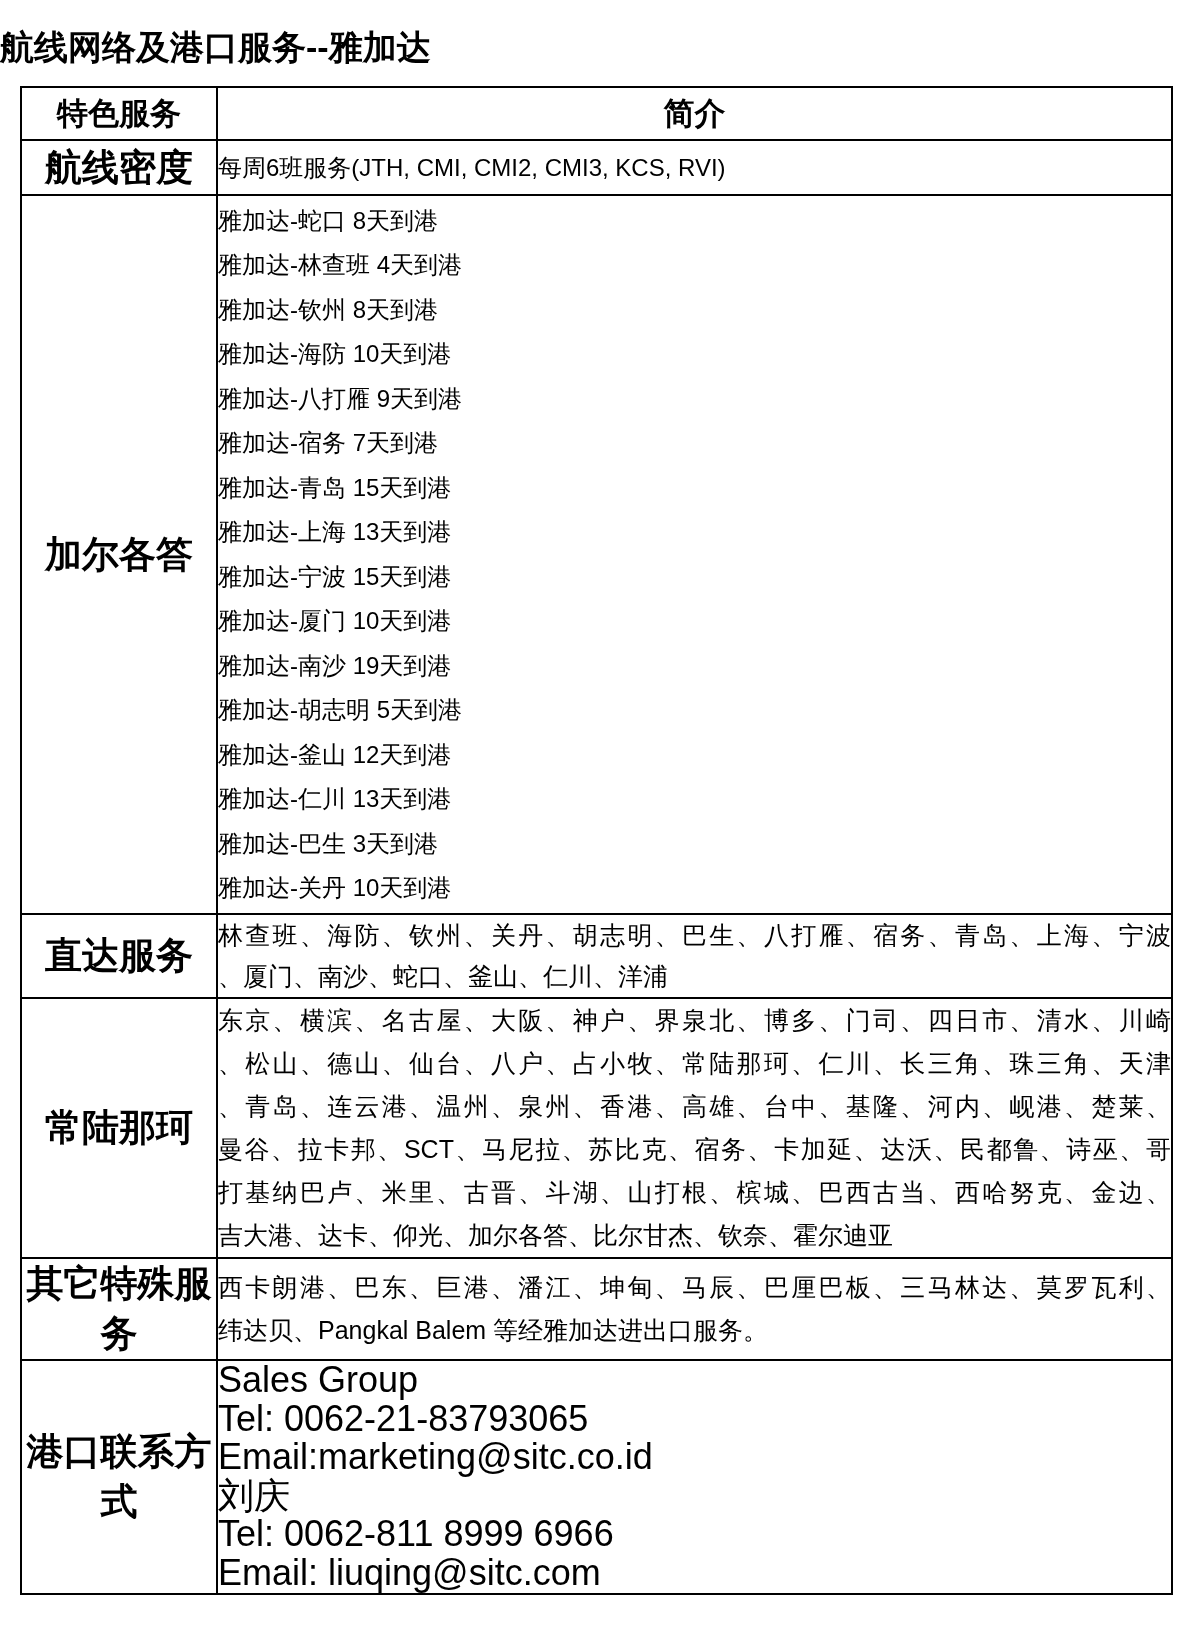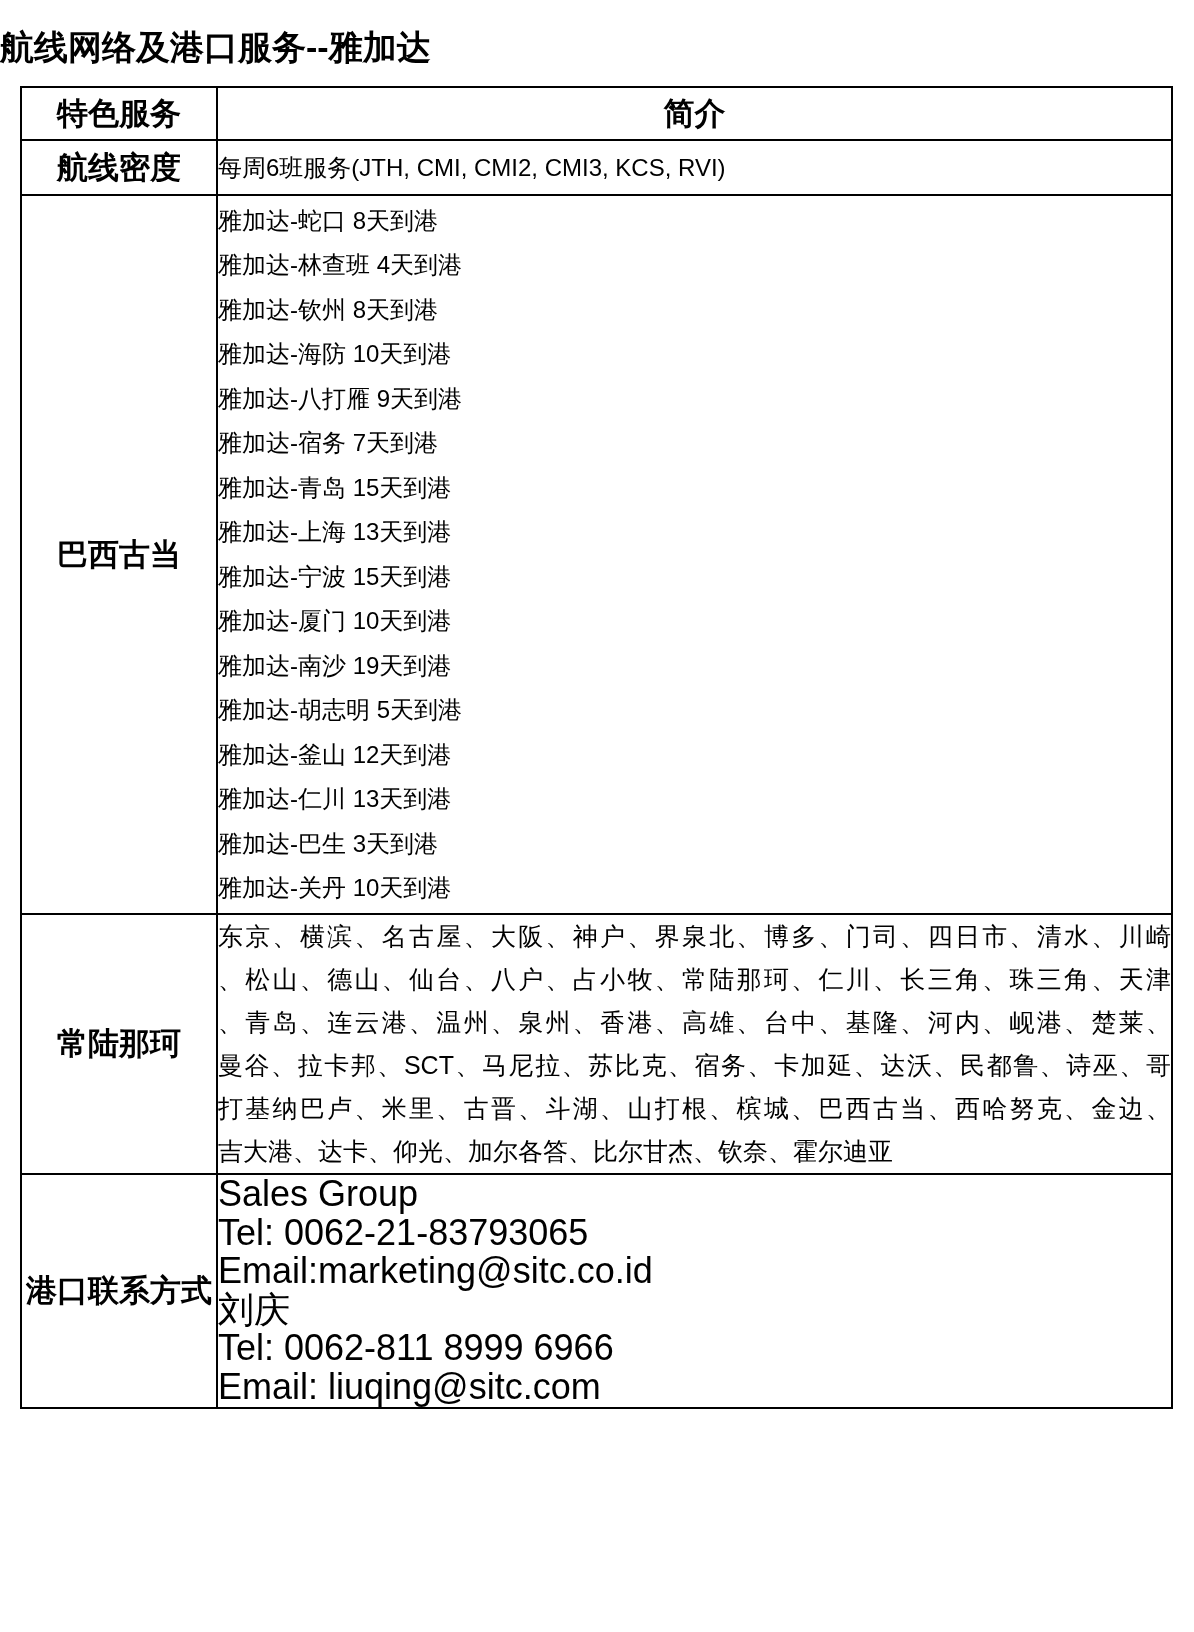--- a/index.html
+++ b/index.html
@@ -15,21 +15,21 @@
   }
   table.svc{
     position:absolute;top:86px;left:20px;width:1153px;
     border-collapse:collapse;table-layout:fixed;
   }
   table.svc th, table.svc td{
     border:2px solid #000000;vertical-align:middle;padding:0;
   }
   col.c1{width:196px}
   th.hd{font-size:31px;font-weight:700;text-align:center}
-  td.lbl{font-size:31px;font-weight:700;text-align:center}
+  td.lbl{font-size:37px;font-weight:700;text-align:center}
   td.ct{padding:2px 8px 2px 16px}
   tr.r-hd{height:53px}
   tr.r-density{height:55px}
   tr.r-fast{height:719px}
   tr.r-direct{height:83px}
   tr.r-transit{height:260px}
   tr.r-other{height:88px}
   tr.r-contact{height:233px}
   .pl{font-size:24px;text-align:left;white-space:nowrap}
   .r-density .pl{line-height:34px}
@@ -58,54 +58,68 @@
     </tr>
 
     <tr class="r-density">
       <td class="lbl">航线密度</td>
       <td class="ct">
         <div class="pl">每周6班服务(JTH, CMI, CMI2, CMI3, KCS, RVI)</div>
       </td>
     </tr>
 
     <tr class="r-fast">
-      <td class="lbl">巴西古当</td>
+      <td class="lbl">加尔各答</td>
       <td class="ct">
         <div class="pl">雅加达-蛇口 8天到港</div>
         <div class="pl">雅加达-林查班 4天到港</div>
         <div class="pl">雅加达-钦州 8天到港</div>
         <div class="pl">雅加达-海防 10天到港</div>
         <div class="pl">雅加达-八打雁 9天到港</div>
         <div class="pl">雅加达-宿务 7天到港</div>
         <div class="pl">雅加达-青岛 15天到港</div>
         <div class="pl">雅加达-上海 13天到港</div>
         <div class="pl">雅加达-宁波 15天到港</div>
         <div class="pl">雅加达-厦门 10天到港</div>
         <div class="pl">雅加达-南沙 19天到港</div>
         <div class="pl">雅加达-胡志明 5天到港</div>
         <div class="pl">雅加达-釜山 12天到港</div>
         <div class="pl">雅加达-仁川 13天到港</div>
         <div class="pl">雅加达-巴生 3天到港</div>
         <div class="pl">雅加达-关丹 10天到港</div>
       </td>
     </tr>
 
+    <tr class="r-direct">
+      <td class="lbl">直达服务</td>
+      <td class="ct">
+        <div class="jl">林查班、海防、钦州、关丹、胡志明、巴生、八打雁、宿务、青岛、上海、宁波</div>
+        <div class="jlast">、厦门、南沙、蛇口、釜山、仁川、洋浦</div>
+      </td>
+    </tr>
 
     <tr class="r-transit">
       <td class="lbl">常陆那珂</td>
       <td class="ct">
         <div class="jl">东京、横滨、名古屋、大阪、神户、界泉北、博多、门司、四日市、清水、川崎</div>
         <div class="jl">、松山、德山、仙台、八户、占小牧、常陆那珂、仁川、长三角、珠三角、天津</div>
         <div class="jl">、青岛、连云港、温州、泉州、香港、高雄、台中、基隆、河内、岘港、楚莱、</div>
         <div class="jl">曼谷、拉卡邦、SCT、马尼拉、苏比克、宿务、卡加延、达沃、民都鲁、诗巫、哥</div>
         <div class="jl">打基纳巴卢、米里、古晋、斗湖、山打根、槟城、巴西古当、西哈努克、金边、</div>
         <div class="jlast">吉大港、达卡、仰光、加尔各答、比尔甘杰、钦奈、霍尔迪亚</div>
       </td>
     </tr>
 
+    <tr class="r-other">
+      <td class="lbl">其它特殊服务</td>
+      <td class="ct">
+        <div class="jl">西卡朗港、巴东、巨港、潘江、坤甸、马辰、巴厘巴板、三马林达、莫罗瓦利、</div>
+        <div class="jlast">纬达贝、Pangkal Balem 等经雅加达进出口服务。</div>
+      </td>
+    </tr>
 
     <tr class="r-contact">
       <td class="lbl">港口联系方式</td>
       <td class="ct">
         <div class="pl">Sales Group</div>
         <div class="pl">Tel: 0062-21-83793065</div>
         <div class="pl">Email:marketing@sitc.co.id</div>
         <div class="pl">刘庆</div>
         <div class="pl">Tel: 0062-811 8999 6966</div>
         <div class="pl">Email: liuqing@sitc.com</div>

